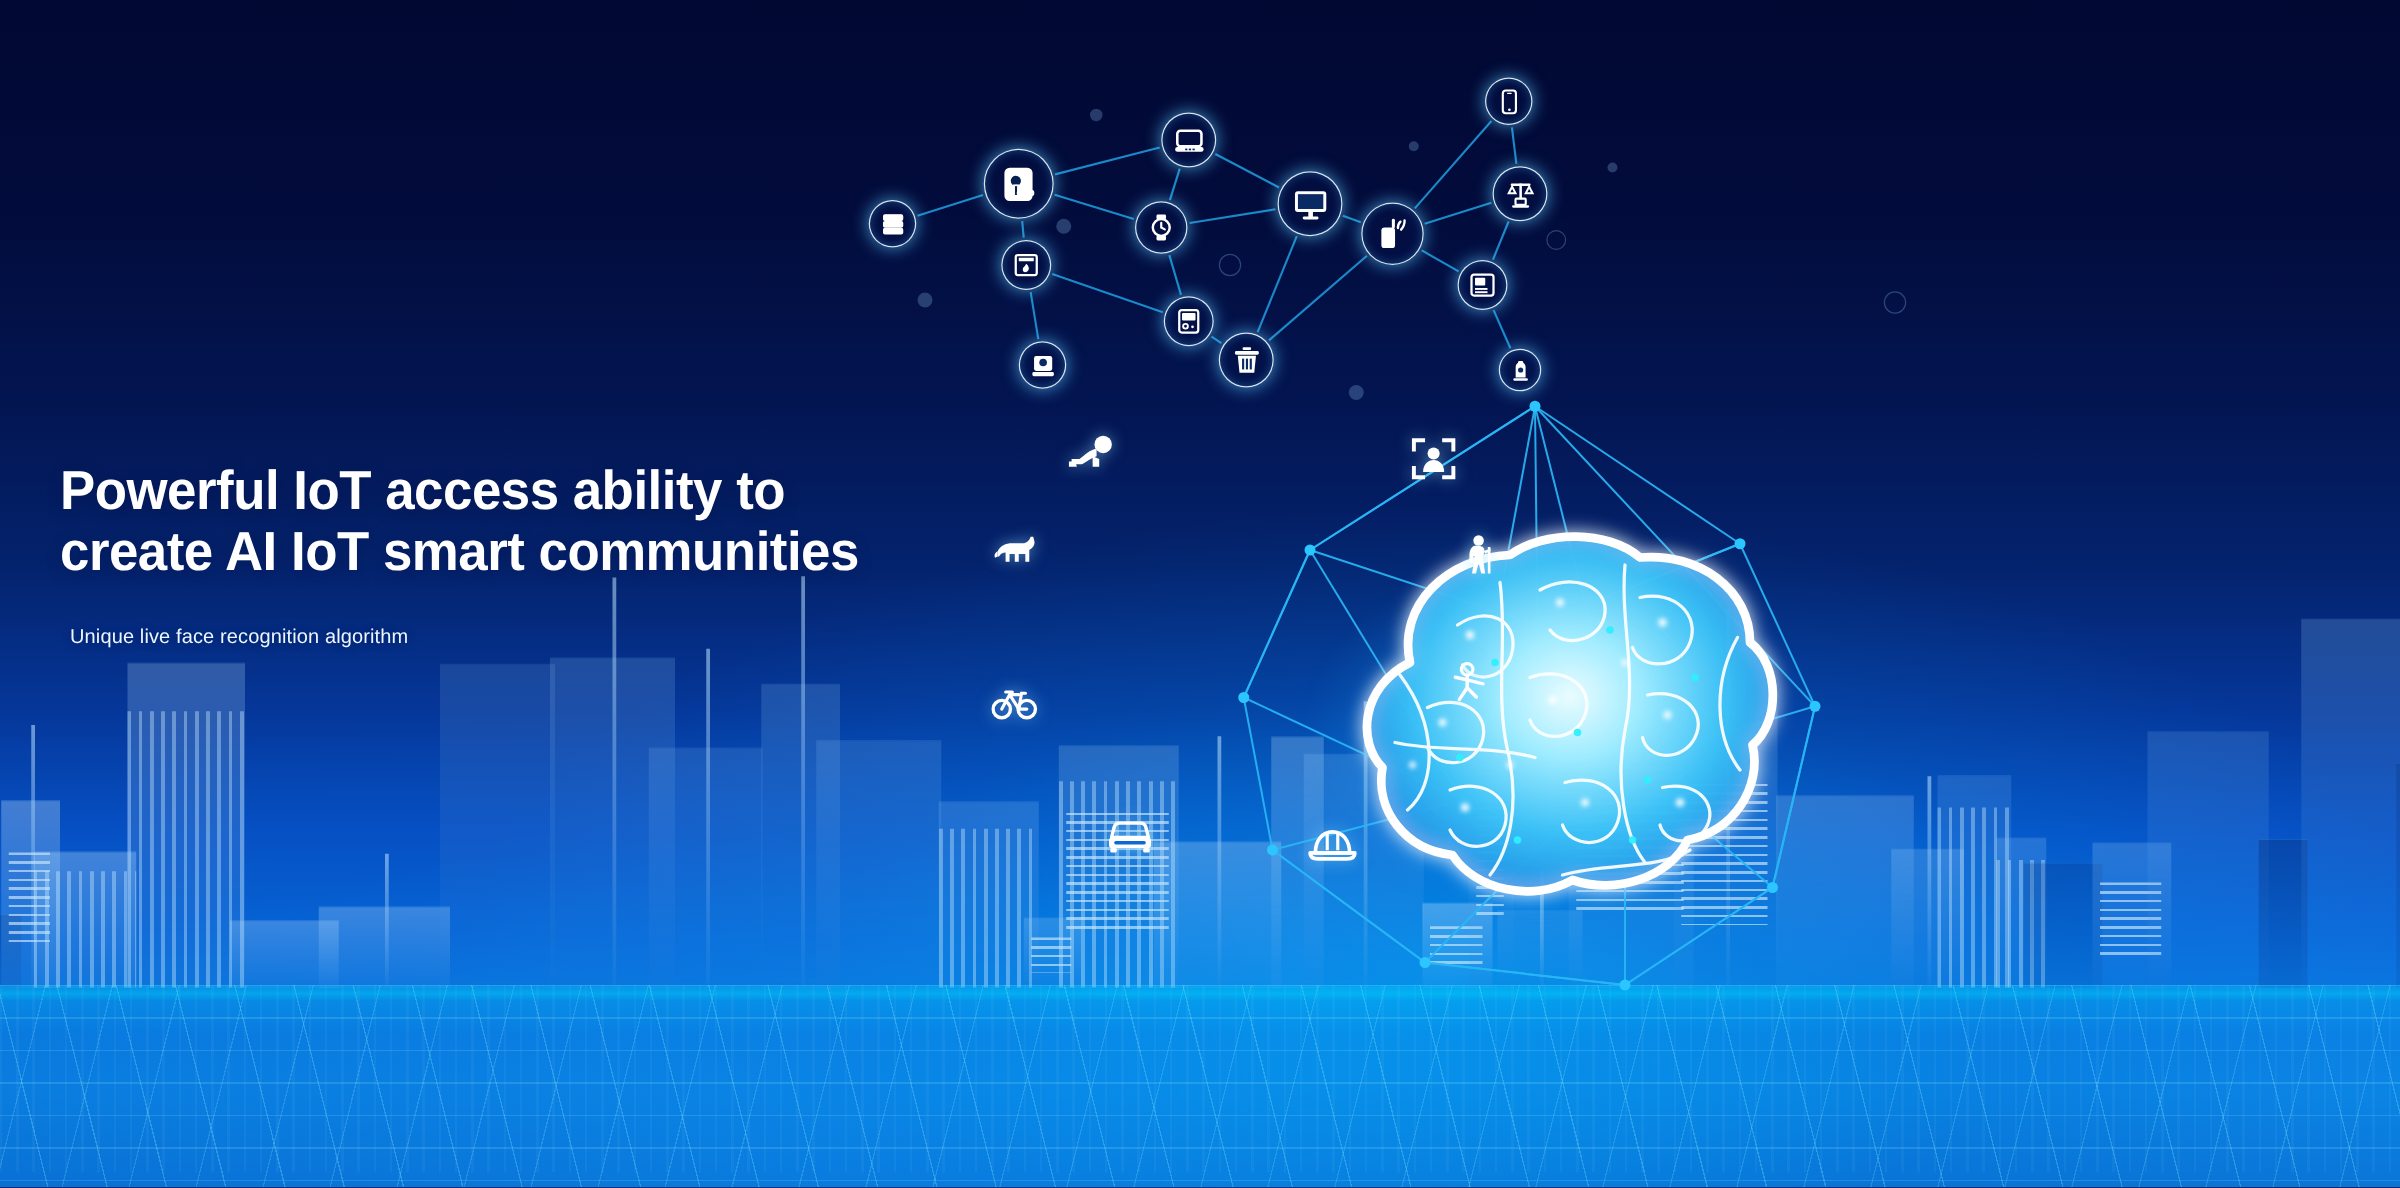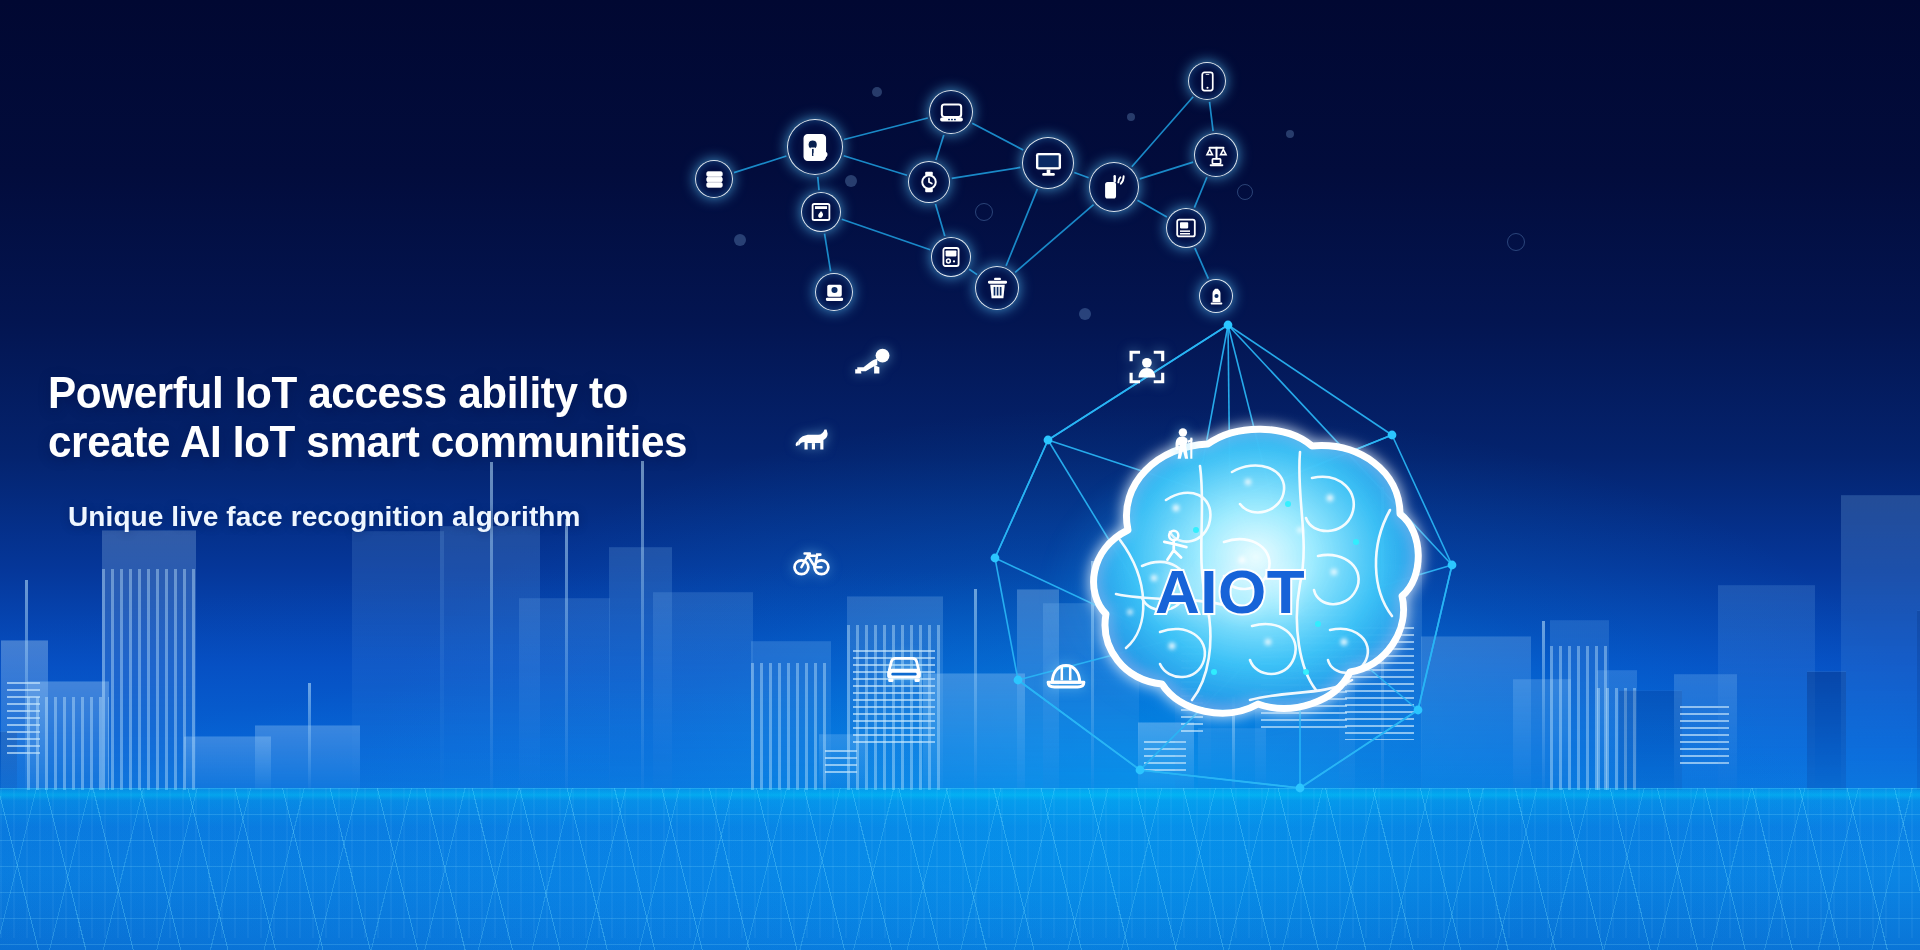--- a/index.html
+++ b/index.html
@@ -67,21 +67,21 @@
 
   
   #copy { position:absolute; left:48px; top:368px; width:780px; }
   #title {
     color:#ffffff; font-size:44px; line-height:1.12; font-weight:bold;
     font-family:"Liberation Sans Narrow","Liberation Sans", sans-serif;
     letter-spacing:-0.4px; text-shadow:0 2px 12px rgba(0,20,70,0.45);
     transform:scaleX(0.96); transform-origin:left center;
   }
   #subtitle {
-    margin-top:34px; margin-left:20px; color:#eef6ff; font-size:28px; font-weight:700;
+    margin-top:34px; margin-left:8px; color:#eef6ff; font-size:16px; font-weight:400;
     letter-spacing:0.1px; text-shadow:0 1px 8px rgba(0,20,70,0.4);
   }
 
   
   #netwrap { position:absolute; left:0; top:0; width:1920px; height:420px; }
   .node {
     position:absolute; border-radius:50%;
     border:1.6px solid rgba(235,248,255,0.92);
     background:rgba(4,18,70,0.45);
     box-shadow:0 0 14px rgba(90,200,255,0.75), inset 0 0 8px rgba(70,180,255,0.35);
@@ -455,21 +455,20 @@
           <circle cx="288" cy="124" r="3"></circle>
         <circle cx="356" cy="162" r="3"></circle>
           <circle cx="168" cy="226" r="3"></circle>
         <circle cx="262" cy="206" r="3"></circle>
           <circle cx="318" cy="244" r="3"></circle>
         <circle cx="214" cy="292" r="3"></circle>
           <circle cx="306" cy="292" r="3"></circle>
       </g>
     </svg>
 
-    <div id="aiot-label">AIOT</div>
   </div>
 
   <div id="periphwrap">
       <div class="periph" style="left:850px;top:345px;width:44px;height:38px">
               <svg width="40" height="34" viewBox="0 0 38 32" fill="#fff">
           <circle cx="29" cy="8" r="6.6"></circle>
           <path d="M24 11 C19 12, 15 16, 11 19 L5 19 L5 23 L13 23 C17 21, 20 18, 24 17 Z"></path>
           <path d="M21 17 L21 25 L26 25 L26 19 Z"></path>
           <path d="M8 21 L3 21 L3 25 L9 25 Z"></path>
         </svg>

